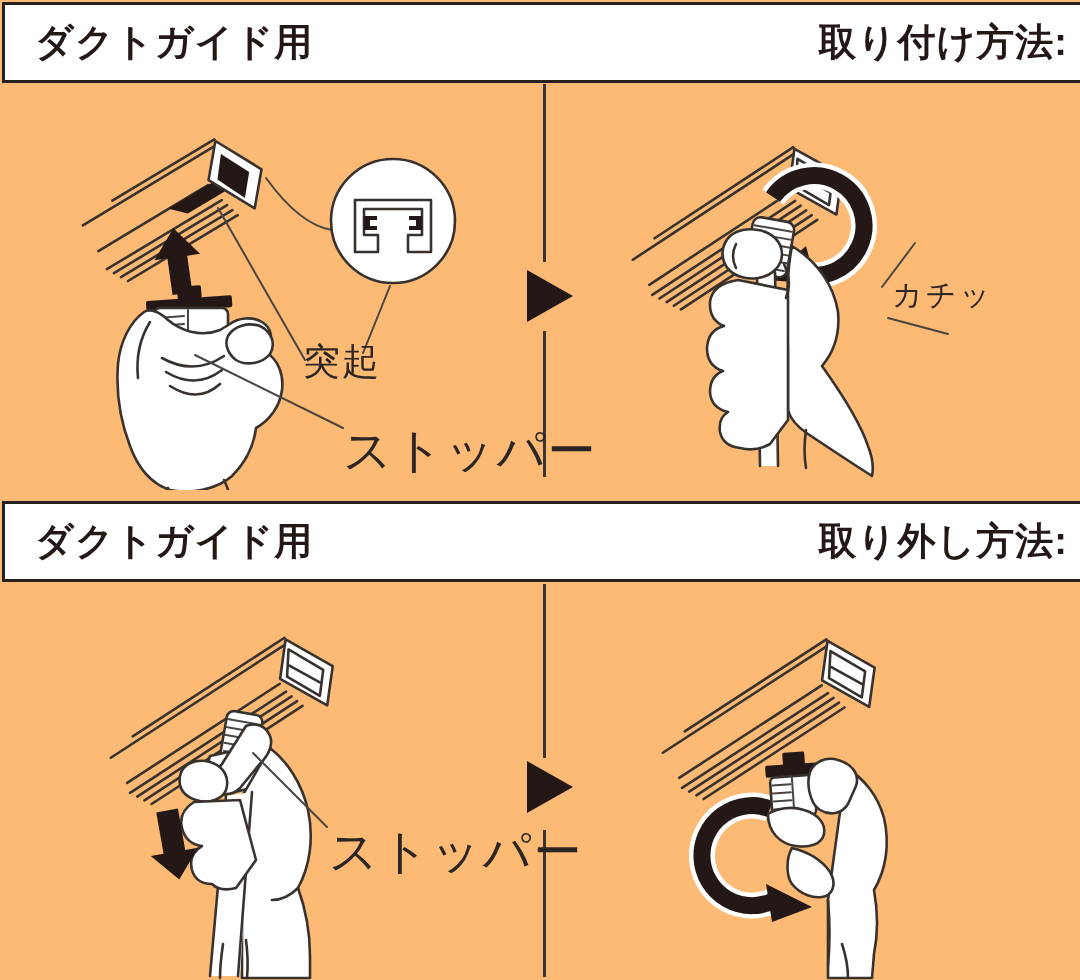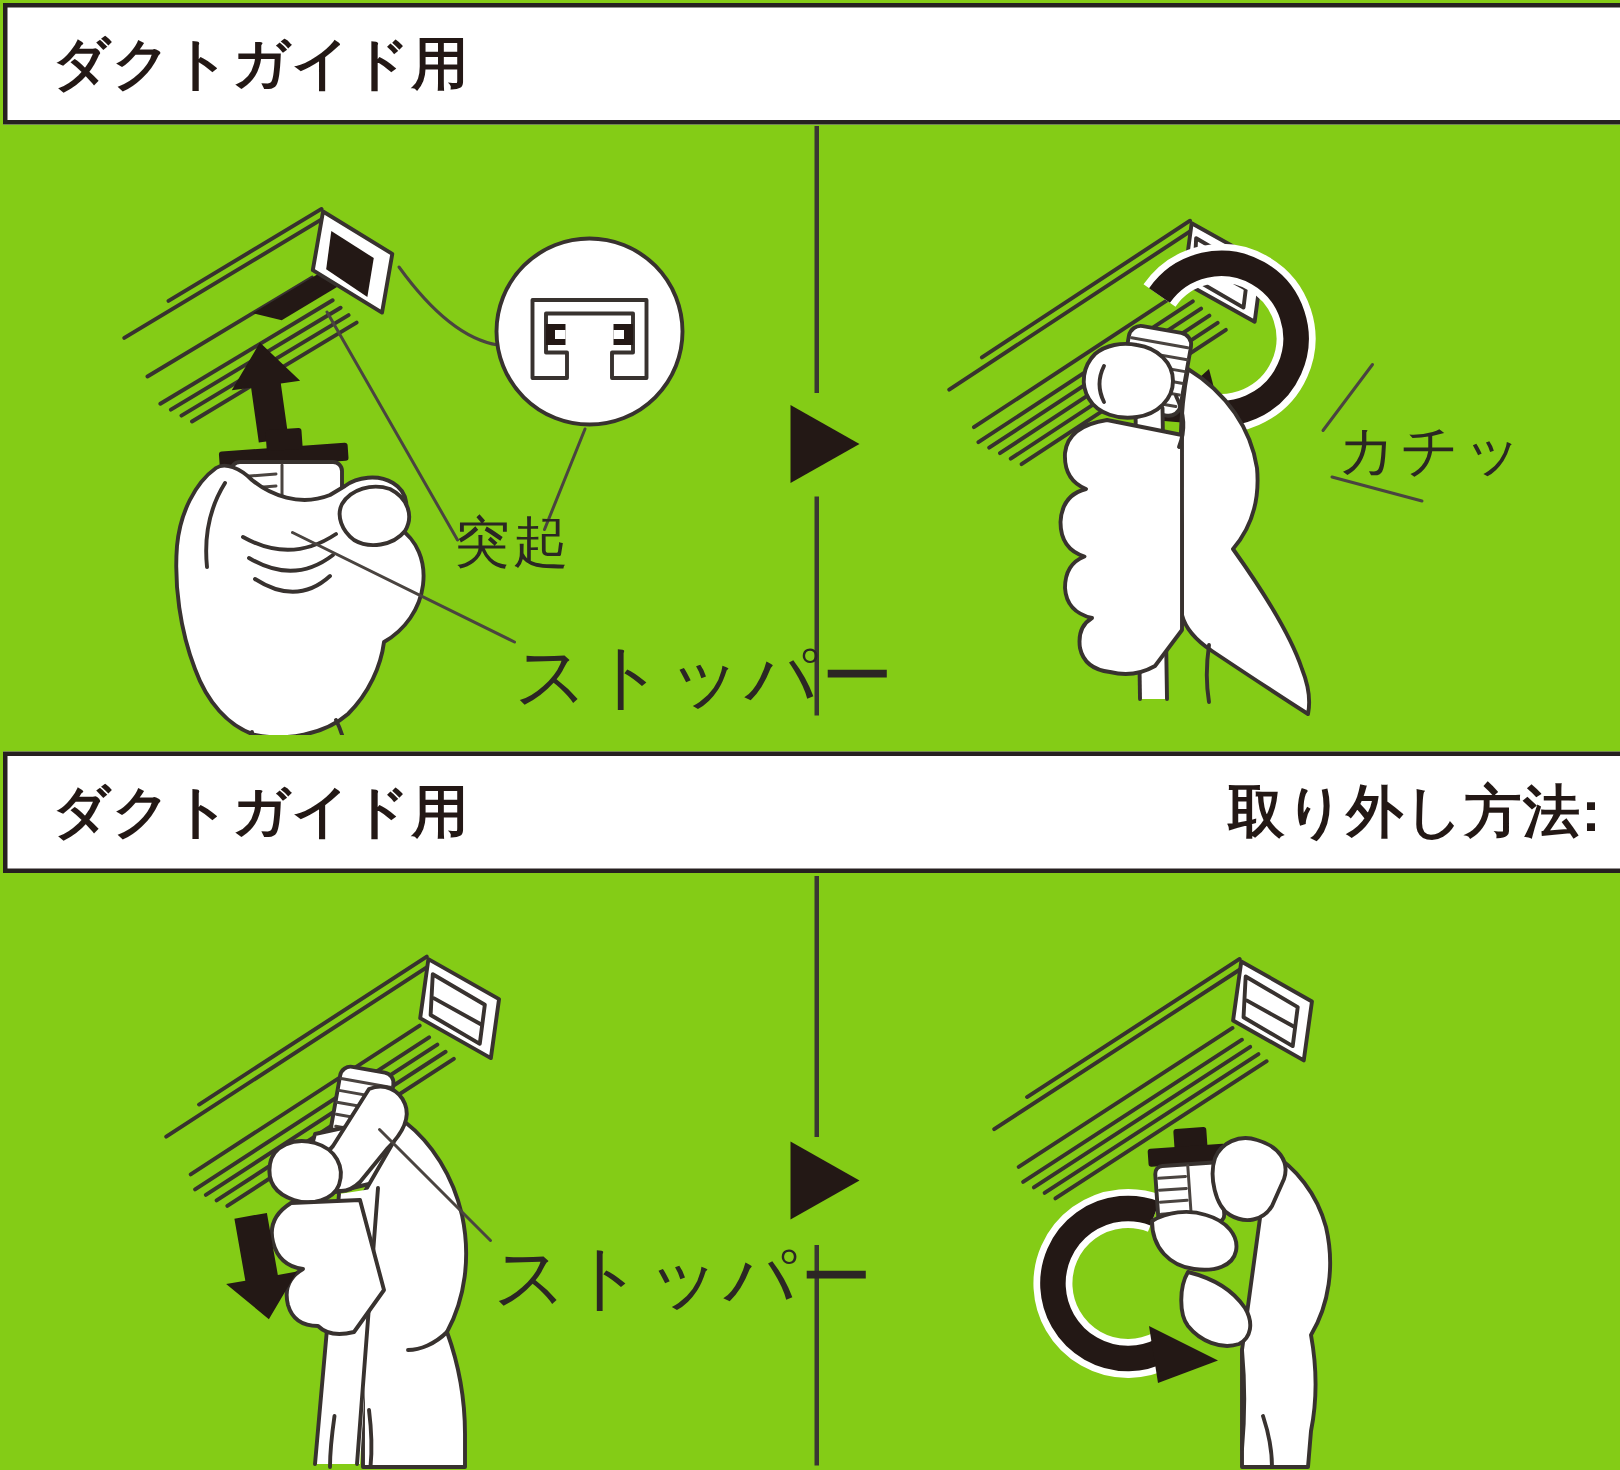--- a/index.html
+++ b/index.html
@@ -1,43 +1,44 @@
 <!DOCTYPE html>
 <html><head>
 <meta charset="utf-8">
 <style>
   html,body{margin:0;padding:0;background:#ffffff;}
-  .page{position:relative;width:1080px;height:980px;background:#84cc16;overflow:hidden;
+  .page{position:relative;width:1080px;height:980px;background:#fdba74;overflow:hidden;
         font-family:"Liberation Sans","DejaVu Sans",sans-serif;color:#231815;}
   .hdr{position:absolute;left:2px;width:1033px;height:75px;border:3px solid #262020;
        background:#fff;display:flex;align-items:center;justify-content:space-between;
        padding:0 78px 0 30px;box-sizing:content-box;}
   .hdr span{font-size:38px;font-weight:700;letter-spacing:1px;white-space:nowrap;}
   .divider{position:absolute;left:543px;width:3px;background:#3a3533;}
   .step-arrow{position:absolute;left:527px;width:0;height:0;
               border-top:26px solid transparent;border-bottom:26px solid transparent;
               border-left:46px solid #231815;}
   .lbl{position:absolute;font-size:48px;font-weight:500;color:#2b2624;
        letter-spacing:2px;white-space:nowrap;}
-  .lbl.click{font-size:38px;letter-spacing:3px;font-family:Liberation Serif, serif;}
+  .lbl.click{font-size:30px;letter-spacing:3px;font-family:Liberation Serif, serif;}
   svg{position:absolute;}
   .stroke{fill:none;stroke:#38322f;stroke-width:2.6;stroke-linecap:round;stroke-linejoin:round;}
   .wfill{fill:#ffffff;stroke:#38322f;stroke-width:2.6;stroke-linecap:round;stroke-linejoin:round;}
   .ink{fill:#231815;stroke:none;}
   .thin{fill:none;stroke:#4a4440;stroke-width:2;stroke-linecap:round;}
   .casing{fill:none;stroke:#ffffff;stroke-width:26;stroke-linecap:butt;}
   .arc{fill:none;stroke:#231815;stroke-width:17;stroke-linecap:butt;}
 </style>
 </head>
 <body>
 
 <div class="page">
 
   <header class="hdr" style="top:2px;">
     <span>ダクトガイド用</span>
+    <span>取り付け方法:</span>
   </header>
 
   <div class="divider" style="top:84px;height:178px;"></div>
   <div class="divider" style="top:331px;height:146px;"></div>
   <div class="step-arrow" style="top:270px;"></div>
 
   <svg style="left:60px;top:90px;" width="480" height="400" viewBox="0 0 480 400">
 
     <g transform="translate(40,125) rotate(-31)">
       <line class="stroke" x1="-20" y1="0" x2="137" y2="0"></line>

